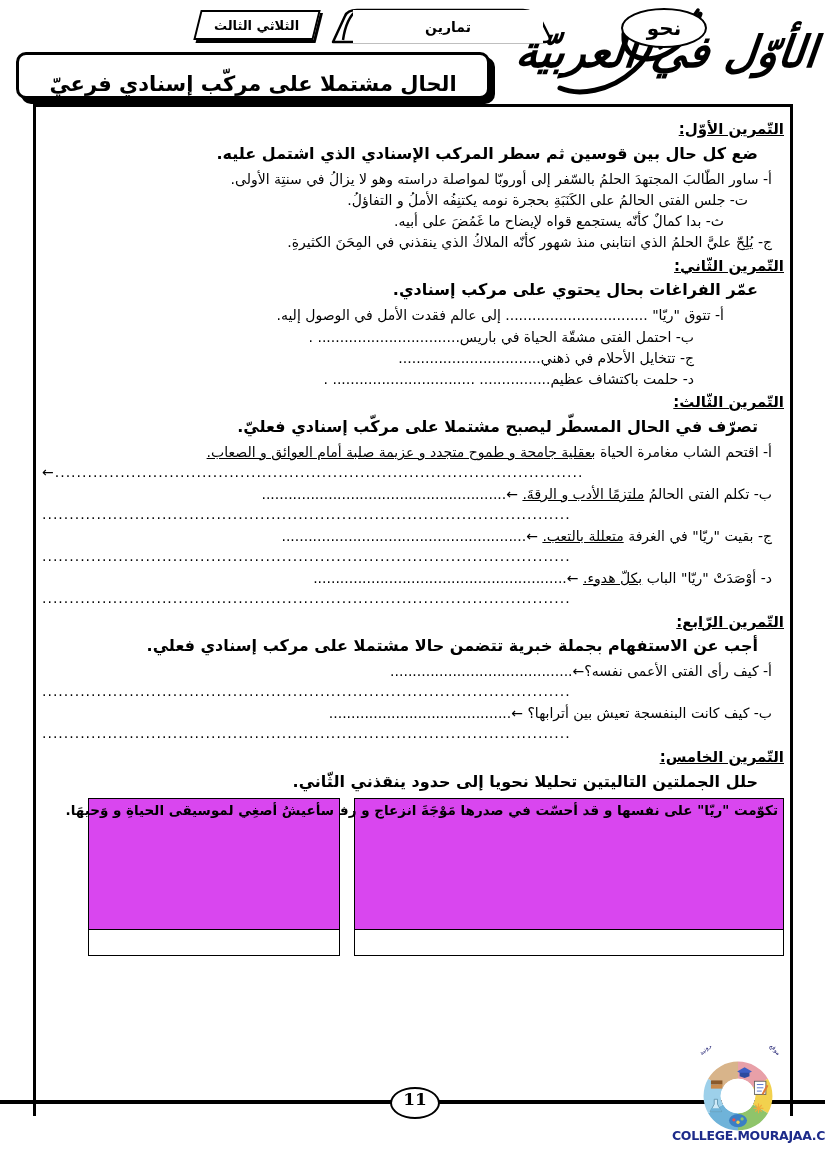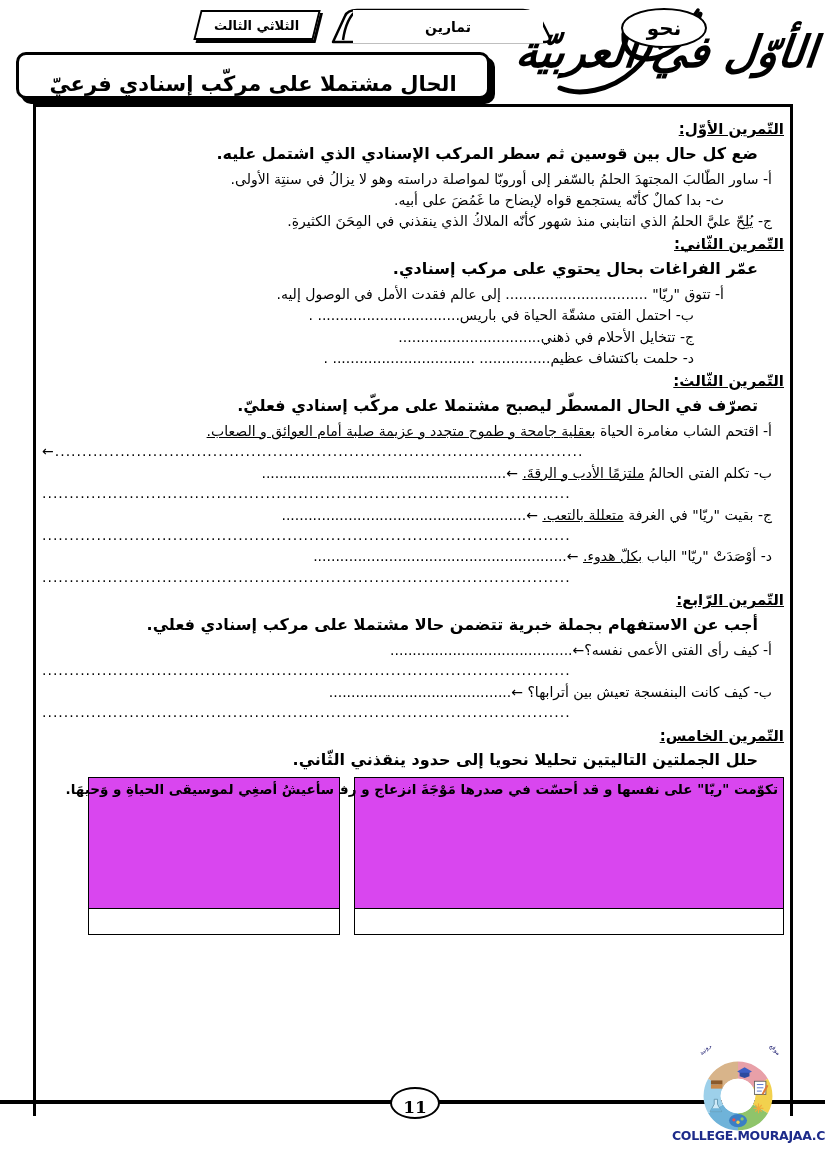--- a/index.html
+++ b/index.html
@@ -151,21 +151,21 @@
   .box-b{width:252px;height:132px;}
   .ans-box-foot{
     border:1.5px solid #000;border-top:none;height:26px;box-sizing:border-box;
   }
 
   
   .page-num{
     position:absolute;left:390px;top:1087px;width:46px;height:28px;
     border:2px solid #000;border-radius:50%;
     background:#fff;
-    display:flex;align-items:flex-end;justify-content:center;
+    display:flex;align-items:flex-start;justify-content:center;
     font-size:17px;font-weight:bold;
     font-family:"DejaVu Serif","Liberation Serif",serif;
     z-index:5;
   }
   .logo{
     position:absolute;left:697px;top:1055px;width:82px;height:82px;
   }
   .logo-arc-text{
     position:absolute;left:688px;top:1046px;width:104px;height:40px;
     font-size:5px;color:#1a1a6e;
@@ -218,20 +218,21 @@
 
   <div class="frame-top"></div>
   <div class="frame"></div>
   <div class="frame-bottom"></div>
 
   <div class="content">
 
     <div class="ex-head">التّمرين الأوّل:</div>
     <div class="instr">ضع كل حال بين قوسين ثم سطر المركب الإسنادي الذي اشتمل عليه.</div>
     <div class="item ind1">أ- ساور الطّالبَ المجتهدَ الحلمُ بالسّفر إلى أوروبّا لمواصلة دراسته وهو لا يزالُ في سنتِة الأولى.</div>
+    <div class="item ind2">ت- جلس الفتى الحالمُ على الكَنَبَةِ بحجرة نومه يكتنِفُه الأملُ و التفاؤلُ.</div>
     <div class="item ind3">ث- بدا كمالٌ كأنّه يستجمع قواه لإيضاح ما غَمُضَ على أبيه.</div>
     <div class="item ind1">ج- يُلِحّ عليَّ الحلمُ الذي انتابني منذ شهور كأنّه الملاكُ الذي ينقذني في المِحَنَ الكثيرةِ.</div>
 
     <div class="ex-head">التّمرين الثّاني:</div>
     <div class="instr">عمّر الفراغات بحال يحتوي على مركب إسنادي.</div>
     <div class="item ind3">أ- تتوق "ريّا" ................................ إلى عالم فقدت الأمل في الوصول إليه.</div>
     <div class="item ind4">ب- احتمل الفتى مشقّة الحياة في باريس................................ .</div>
     <div class="item ind4">ج- تتخايل الأحلام في ذهني................................</div>
     <div class="item ind4">د- حلمت باكتشاف عظيم................ ................................ .</div>
 

